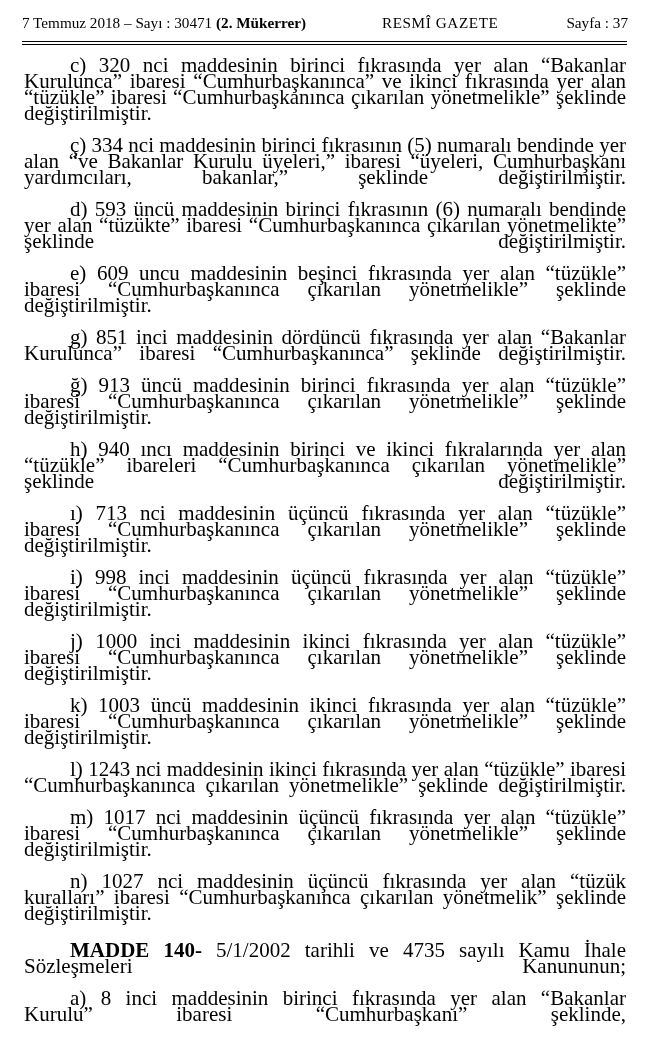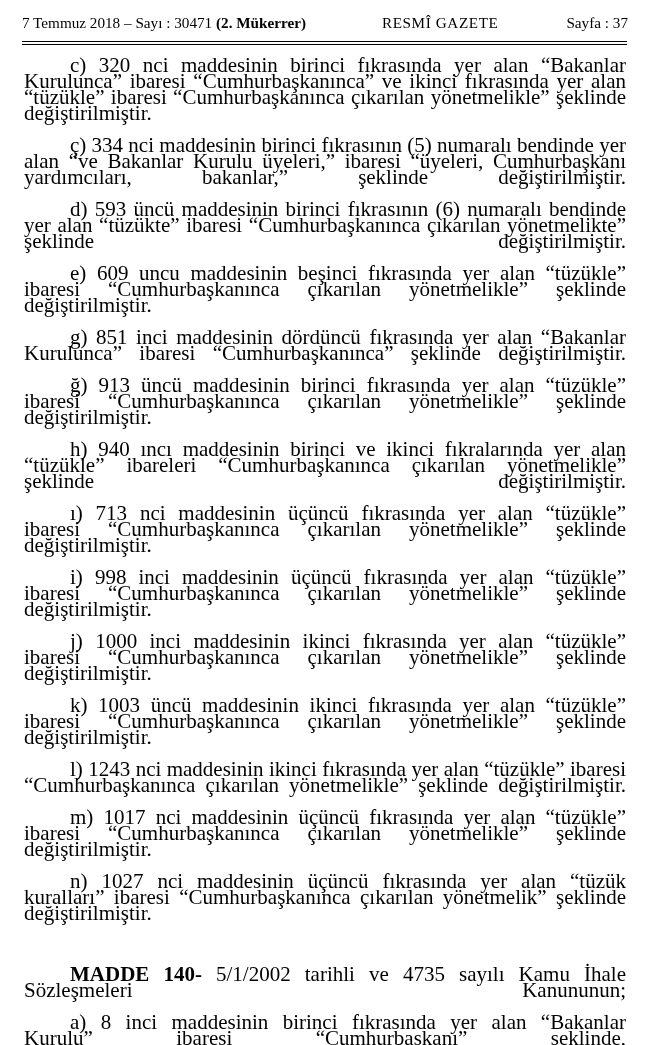--- a/index.html
+++ b/index.html
@@ -86,21 +86,21 @@
   }
   
   p.para::after {
     content: "";
     display: inline-block;
     width: 100%;
   }
 
   
   p.madde-lead {
-    margin-top: 29px;
+    margin-top: 5px;
   }
 
   .madde-label {
     font-weight: bold;
   }
 </style>
 </head>
 <body>
 
 <div class="page">

